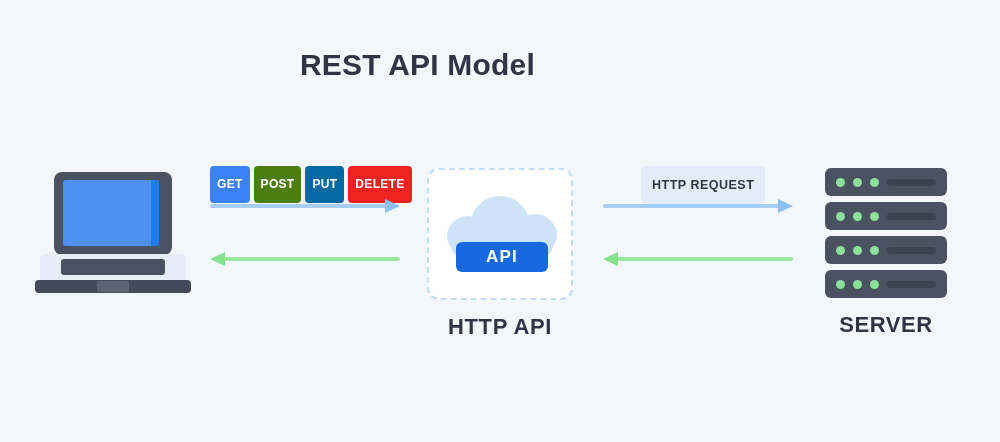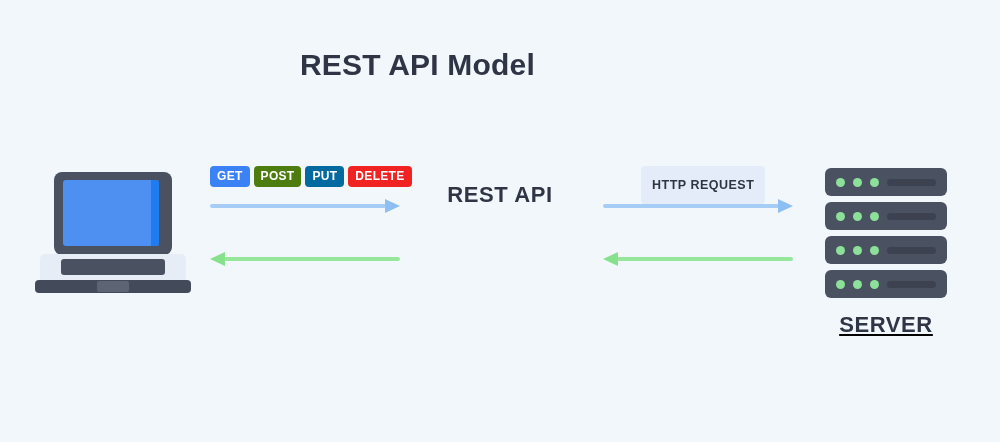--- a/index.html
+++ b/index.html
@@ -41,21 +41,21 @@
   .node-label {
     font-size: 22px;
     font-weight: bold;
     color: #2f3545;
     letter-spacing: 0.6px;
     margin-top: 14px;
   }
 
   .client-col { left: 33px; top: 168px; width: 160px; }
   .api-col    { left: 408px; top: 168px; width: 184px; }
-  .server-col { left: 806px; top: 168px; width: 160px; text-decoration: underline; }
+  .server-col { left: 806px; top: 168px; width: 160px; }
 
   
   .laptop {
     width: 160px;
     height: 128px;
     position: relative;
     margin: 0 auto;
   }
   .laptop-lid {
     position: absolute;
@@ -237,21 +237,21 @@
   .methods {
     position: absolute;
     left: 210px;
     top: 166px;
     display: flex;
     gap: 4px;
   }
   .method {
     height: 21px;
     line-height: 21px;
-    padding: 0 7px;
+    padding: 8px 7px;
     border-radius: 4px;
     font-size: 12px;
     font-weight: bold;
     color: #ffffff;
     letter-spacing: 0.3px;
   }
   .m-get    { background: #3b82f6; }
   .m-post   { background: #4d7c0f; }
   .m-put    { background: #0369a1; }
   .m-delete { background: #f02222; }
@@ -285,21 +285,30 @@
       <div class="laptop-screen"></div>
       <div class="laptop-screen-edge"></div>
       <div class="laptop-base"></div>
       <div class="laptop-base-inner"></div>
       <div class="laptop-foot"></div>
       <div class="laptop-foot-notch"></div>
     </div>
   </div>
 
   <div class="node api-col">
-    <div class="node-label">REST API</div>
+    <div class="api-card">
+      <div class="cloud">
+        <div class="cloud-b1"></div>
+        <div class="cloud-b2"></div>
+        <div class="cloud-b3"></div>
+        <div class="cloud-base"></div>
+      </div>
+      <div class="api-badge">API</div>
+    </div>
+    <div class="node-label">HTTP API</div>
   </div>
 
   <div class="node server-col">
     <div class="server">
       <div class="rack">
         <span class="led l1"></span>
         <span class="led l2"></span>
         <span class="led l3"></span>
         <span class="rack-slot"></span>
       </div>

